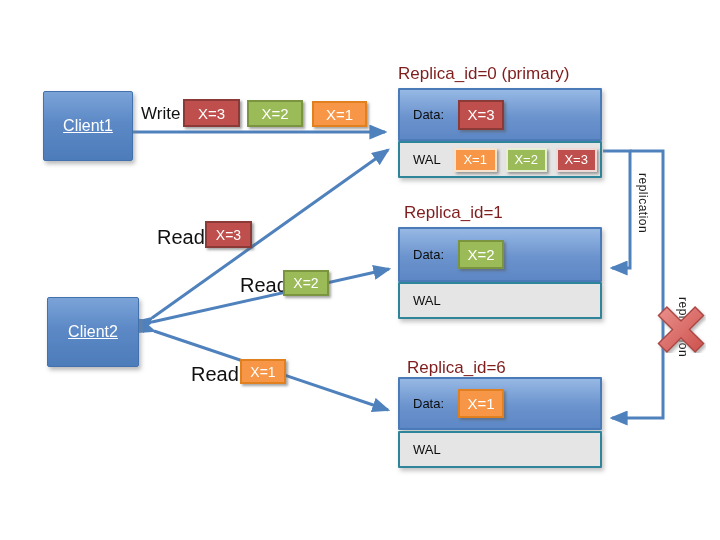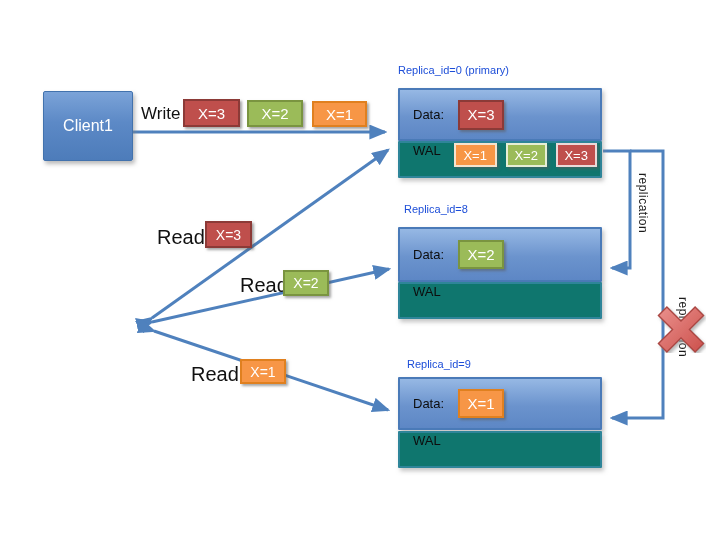--- a/index.html
+++ b/index.html
@@ -6,34 +6,34 @@
   #canvas{
     position:relative;width:720px;height:540px;background:#ffffff;overflow:hidden;
     font-family:"Liberation Sans","DejaVu Sans",sans-serif;
   }
   .abs{position:absolute;}
   
   .client-box{
     background:linear-gradient(180deg,#7ba3d8 0%,#5c89c6 45%,#4d7cba 100%);
     border:1px solid #4272ad;border-radius:2px;
     box-shadow:2px 3px 4px rgba(130,130,130,0.55);
-    color:#ffffff;font-size:16px;display:flex;align-items:center;justify-content:center;
+    color:#ffffff;font-size:16px;display:flex;align-items:center;justify-content:center;text-decoration:underline;
   }
   
-  .replica-title{color:#1d4ed8;font-size:11px;white-space:nowrap;}
+  .replica-title{color:#7f1d1d;font-size:17px;white-space:nowrap;}
   .data-box{
     background:linear-gradient(180deg,#96b8e4 0%,#6b93cd 55%,#5d87c5 100%);
     border:2px solid #4a7ab8;border-radius:1px;
     box-shadow:2px 3px 4px rgba(140,140,140,0.5);
     display:flex;align-items:center;box-sizing:border-box;
   }
   .wal-bar{
-    background:#0f766e;border:2px solid #2e8599;border-radius:1px;
+    background:#e5e5e5;border:2px solid #2e8599;border-radius:1px;
     box-shadow:2px 3px 4px rgba(140,140,140,0.5);
-    display:flex;box-sizing:border-box;
+    display:flex;align-items:center;box-sizing:border-box;
   }
   .inner-label{color:#0d0d0d;font-size:13px;margin-left:13px;}
   
   .badge{
     display:flex;align-items:center;justify-content:center;
     color:#ffffff;border:2px solid transparent;border-radius:0;
     box-shadow:1.5px 2px 2.5px rgba(90,90,90,0.55);
     font-size:14px;box-sizing:border-box;white-space:nowrap;
   }
   .badge.big{font-size:15px;}
@@ -65,20 +65,23 @@
 
     <line x1="154" y1="331" x2="388" y2="410" stroke="#4f81bd" stroke-width="3" marker-start="url(#ah)" marker-end="url(#ah)"></line>
 
     <path d="M 603 151 L 630 151 L 630 268 L 612 268" fill="none" stroke="#4f81bd" stroke-width="3" marker-end="url(#ah)"></path>
 
     <path d="M 630 151 L 663 151 L 663 418 L 612 418" fill="none" stroke="#4f81bd" stroke-width="3" marker-end="url(#ah)"></path>
   </svg>
 
   <div class="abs client-box" style="left:43px;top:91px;width:88px;height:68px;">
     <span>Client1</span>
+  </div>
+  <div class="abs client-box" style="left:47px;top:297px;width:90px;height:68px;">
+    <span>Client2</span>
   </div>
 
   <div class="abs action-label" style="left:141px;top:104px;font-size:17px;">Write</div>
   <div class="abs badge big" style="left: 183px; top: 99px; width: 57px; height: 28px; background-color: rgb(191, 79, 76); border-color: rgb(140, 58, 55);">
     <span>X=3</span>
   </div>
   <div class="abs badge big" style="left: 247px; top: 100px; width: 56px; height: 27px; background-color: rgb(155, 187, 89); border-color: rgb(122, 148, 64);">
     <span>X=2</span>
   </div>
   <div class="abs badge big" style="left: 312px; top: 101px; width: 55px; height: 26px; background-color: rgb(247, 150, 70); border-color: rgb(224, 128, 31);">
@@ -113,32 +116,32 @@
       <span>X=1</span>
     </div>
     <div class="badge small" style="margin-left: 9px; width: 41px; height: 24px; background-color: rgb(155, 187, 89); border-color: rgb(231, 238, 214);">
       <span>X=2</span>
     </div>
     <div class="badge small" style="margin-left: 9px; width: 41px; height: 24px; background-color: rgb(191, 79, 76); border-color: rgb(236, 217, 216);">
       <span>X=3</span>
     </div>
   </div>
 
-  <div class="abs replica-title" style="left:404px;top:203px;">Replica_id=8</div>
+  <div class="abs replica-title" style="left:404px;top:203px;">Replica_id=1</div>
   <div class="abs data-box" style="left:398px;top:227px;width:204px;height:55px;">
     <span class="inner-label">Data:</span>
     <div class="badge big" style="margin-left: 14px; width: 46px; height: 29px; background-color: rgb(155, 187, 89); border-color: rgb(122, 148, 64);">
       <span>X=2</span>
     </div>
   </div>
   <div class="abs wal-bar" style="left:398px;top:282px;width:204px;height:37px;">
     <span class="inner-label">WAL</span>
   </div>
 
-  <div class="abs replica-title" style="left:407px;top:358px;">Replica_id=9</div>
+  <div class="abs replica-title" style="left:407px;top:358px;">Replica_id=6</div>
   <div class="abs data-box" style="left:398px;top:377px;width:204px;height:53px;">
     <span class="inner-label">Data:</span>
     <div class="badge big" style="margin-left: 14px; width: 46px; height: 29px; background-color: rgb(247, 150, 70); border-color: rgb(224, 128, 31);">
       <span>X=1</span>
     </div>
   </div>
   <div class="abs wal-bar" style="left:398px;top:431px;width:204px;height:37px;">
     <span class="inner-label">WAL</span>
   </div>
 

